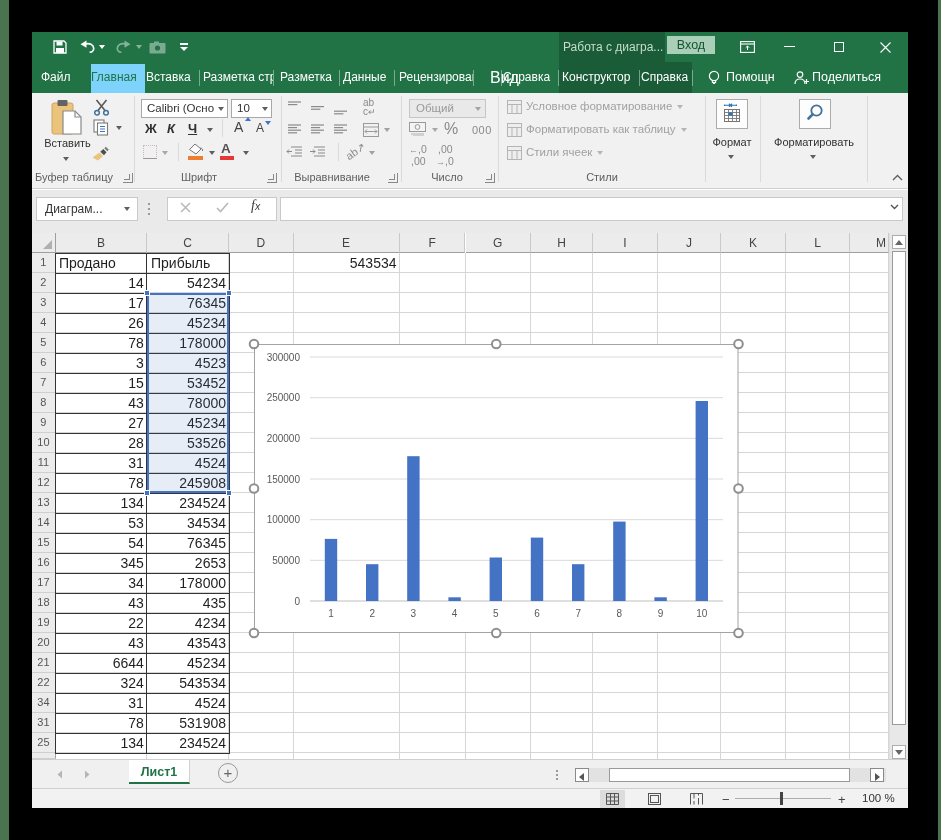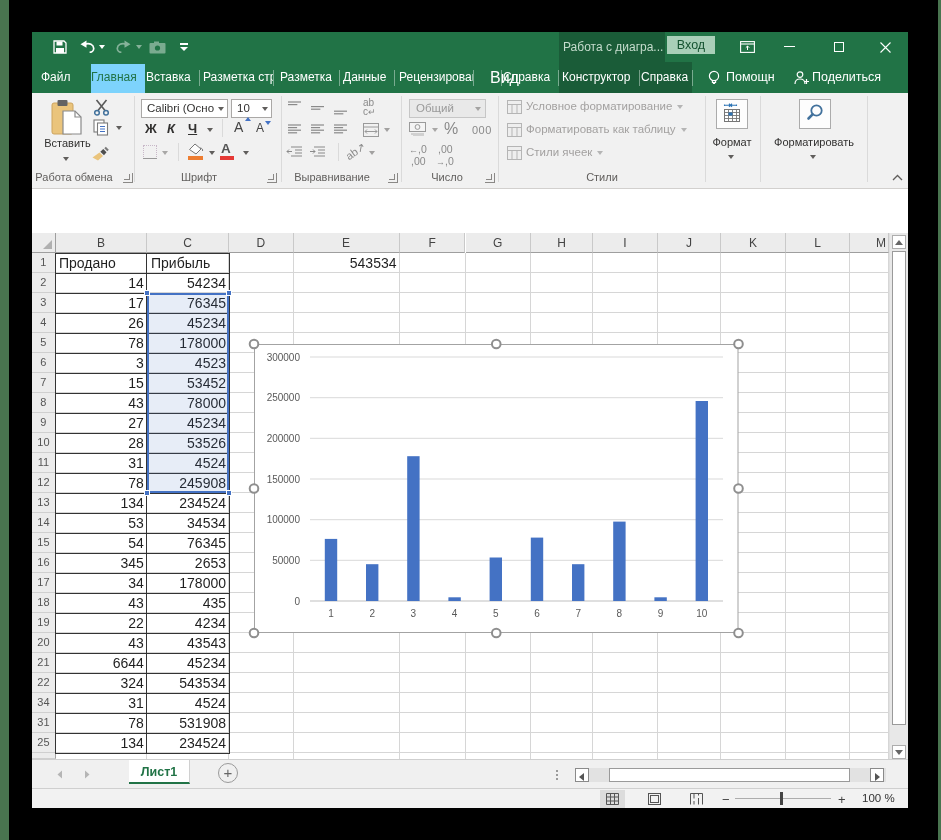--- a/index.html
+++ b/index.html
@@ -127,21 +127,21 @@
         <rect x="1" y="1" width="10" height="12" fill="#fff" stroke="#7a7a7a" stroke-width="1.1"></rect>
         <rect x="4.5" y="4" width="10" height="12" fill="#fff" stroke="#7a7a7a" stroke-width="1.1"></rect>
         <path d="M7 7.5h5M7 10h5M7 12.5h5" stroke="#4472c4" stroke-width="1"></path>
       </svg>
 <div class="cmbarrow" style="left:84px;top:33px"></div>
 <svg class="ab" style="left:59px;top:50px" width="19" height="19" viewBox="0 0 19 19">
         <path d="M1.5 14.5 L8.5 9.5 L12 13 L7 17.5 Z" fill="#eac47c"></path>
         <path d="M9.3 8.7 L12.3 6 L15.5 9.2 L13 12.2 Z" fill="#4e4e4e"></path>
         <path d="M13.3 5.2 L14.8 3.7 L17.8 6.7 L16.3 8.2 Z" fill="#7a7a7a"></path>
       </svg>
-<div class="glabel" style="left:0px;width:84px">Работа обмена</div>
+<div class="glabel" style="left:0px;width:84px">Буфер таблицу</div>
 <div class="launcher" style="left:91px"></div>
 <div class="combo" style="left:109px;top:6px;width:87px;height:19px;line-height:17px;padding-left:5px">Calibri (Осно</div>
 <div class="cmbarrow" style="left:186px;top:14px"></div>
 <div class="combo" style="left:199px;top:6px;width:41px;height:19px;line-height:17px;padding-left:5px">10</div>
 <div class="cmbarrow" style="left:230px;top:14px"></div>
 <div class="ab" style="left:113px;top:28px;font-size:13px;font-weight:bold;color:#323130">Ж</div>
 <div class="ab" style="left:135px;top:28px;font-size:13px;font-style:italic;font-weight:bold;color:#323130">К</div>
 <div class="ab" style="left:156px;top:28px;font-size:13px;font-weight:bold;color:#323130;text-decoration:underline">Ч</div>
 <div class="cmbarrow" style="left:175px;top:35px"></div>
 <div class="ab" style="left:190px;top:26px;width:1px;height:18px;background:#dadada"></div>
@@ -253,20 +253,37 @@
 <div class="cmbarrow" style="left:696px;top:62px"></div>
 <div class="ab" style="left:766.5px;top:5.5px;width:32px;height:30px;background:#fdfdfd;border:1px solid #ababab"></div>
 <svg class="ab" style="left:771px;top:9px" width="23" height="23" viewBox="0 0 23 23">
         <circle cx="13.5" cy="8.5" r="5.2" fill="none" stroke="#41719c" stroke-width="1.8"></circle>
         <line x1="9.6" y1="12.4" x2="5.5" y2="16.5" stroke="#41719c" stroke-width="2.6" stroke-linecap="round"></line>
       </svg>
 <div class="ab" style="left:732px;top:43px;width:100px;text-align:center;font-size:11px;color:#323130">Форматировать</div>
 <div class="cmbarrow" style="left:778px;top:62px"></div>
 <svg class="ab" style="left:860px;top:81px" width="11" height="7" viewBox="0 0 11 7">
         <path d="M1 6 L5.5 1.5 L10 6" fill="none" stroke="#605e5c" stroke-width="1.3"></path>
+      </svg>
+</div>
+<div class="fbar">
+<div class="ab" style="left:4px;top:7px;width:102px;height:24px;background:#fff;border:1px solid #c9c9c9;font-size:12px;color:#333;line-height:22px;padding-left:8px">Диаграм...</div>
+<div class="cmbarrow" style="left:92px;top:17px"></div>
+<div class="ab" style="left:116px;top:13px;width:2px;height:2px;background:#9a9a9a;box-shadow:0 5px 0 #9a9a9a,0 10px 0 #9a9a9a"></div>
+<div class="ab" style="left:135px;top:7px;width:110px;height:24px;background:#fff;border:1px solid #c9c9c9"></div>
+<svg class="ab" style="left:148px;top:12px" width="11" height="11" viewBox="0 0 11 11">
+        <path d="M1 1 L10 10 M10 1 L1 10" stroke="#b8b8b8" stroke-width="1.5"></path>
+      </svg>
+<svg class="ab" style="left:184px;top:12px" width="13" height="11" viewBox="0 0 13 11">
+        <path d="M1 6 L4.5 9.5 L12 1" fill="none" stroke="#b8b8b8" stroke-width="1.6"></path>
+      </svg>
+<div class="ab" style="left:219px;top:8px;font-size:14px;font-style:italic;color:#3b3b3b;font-family:'Liberation Serif',serif">f<span style="font-size:10.5px">x</span></div>
+<div class="ab" style="left:248px;top:7px;width:623px;height:24px;background:#fff;border:1px solid #c9c9c9"></div>
+<svg class="ab" style="left:858px;top:14px" width="9" height="6" viewBox="0 0 9 6">
+        <path d="M1 1 L4.5 4.5 L8 1" fill="none" stroke="#555" stroke-width="1.4"></path>
       </svg>
 </div>
 <div class="sheet">
 <div class="chdr" style="left:0;width:23.8px;border-right:1px solid #9e9e9e">
         <span style="position:absolute;right:3px;bottom:3px;width:0;height:0;border-left:9px solid transparent;border-bottom:9px solid #b0b0b0"></span>
       </div>
 <div class="chdr" style="left:23.8px;width:91.2px">B</div>
 <div class="chdr" style="left:115px;width:82px">C</div>
 <div class="chdr" style="left:197px;width:64.5px">D</div>
 <div class="chdr" style="left:261.5px;width:106.19999999999999px">E</div>

